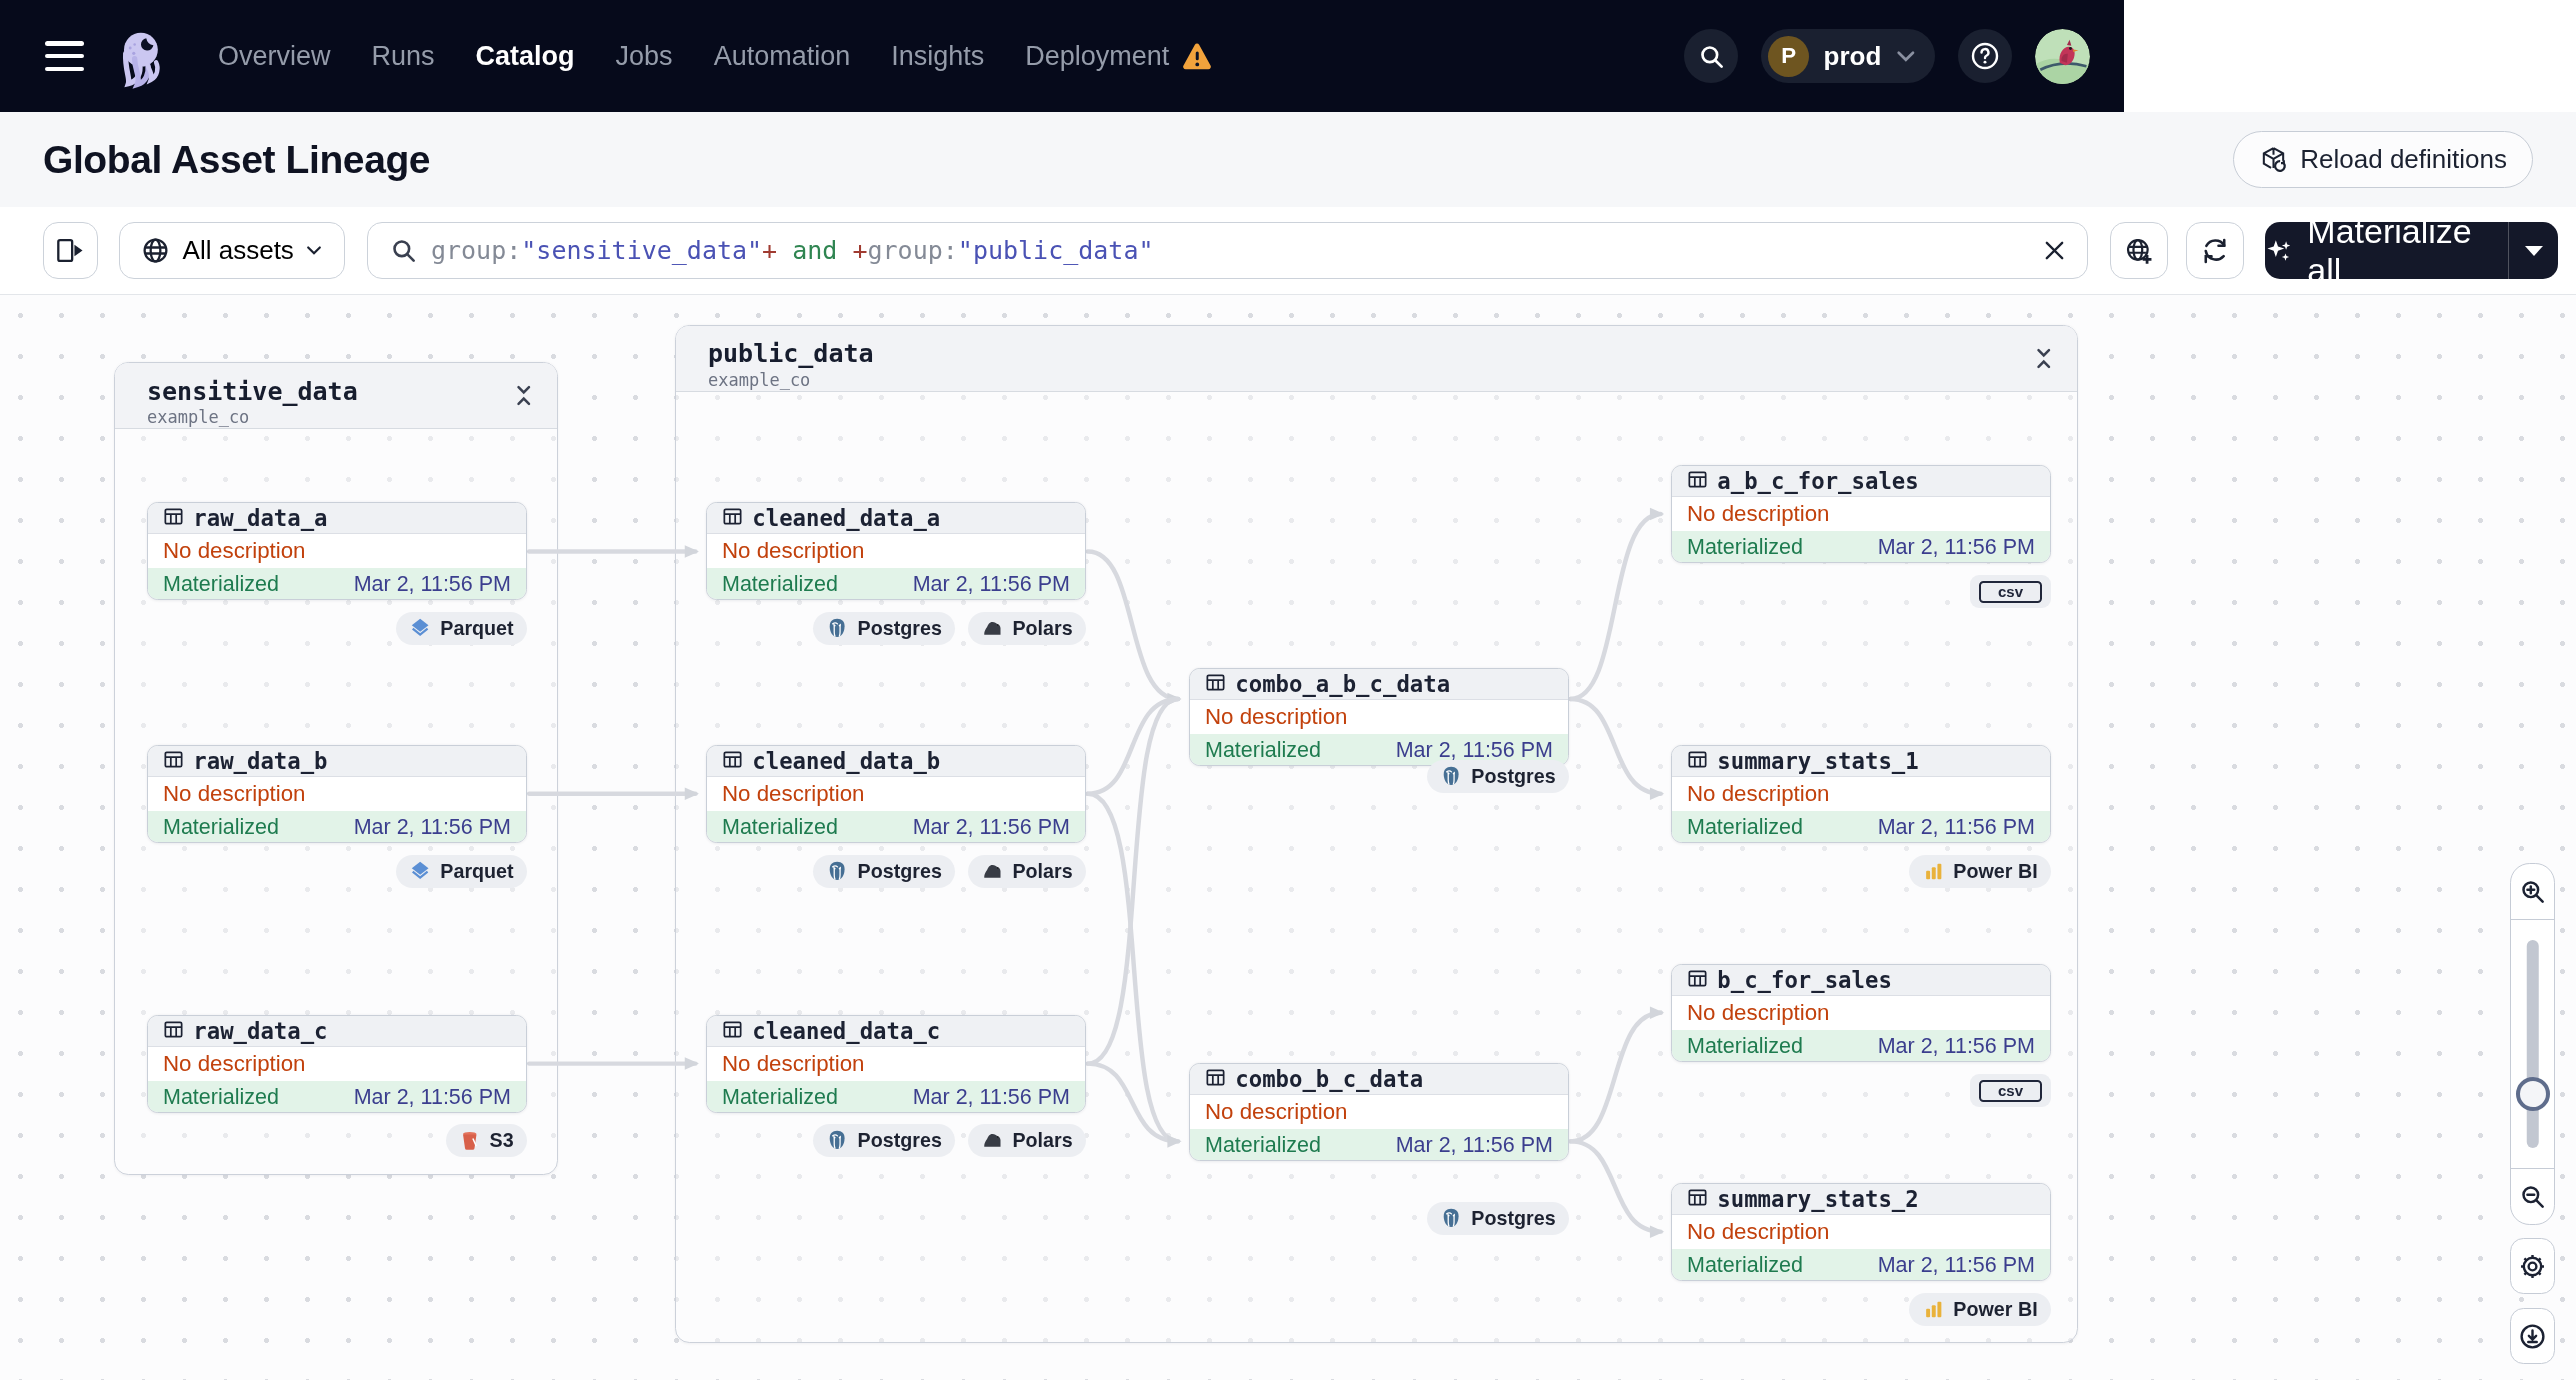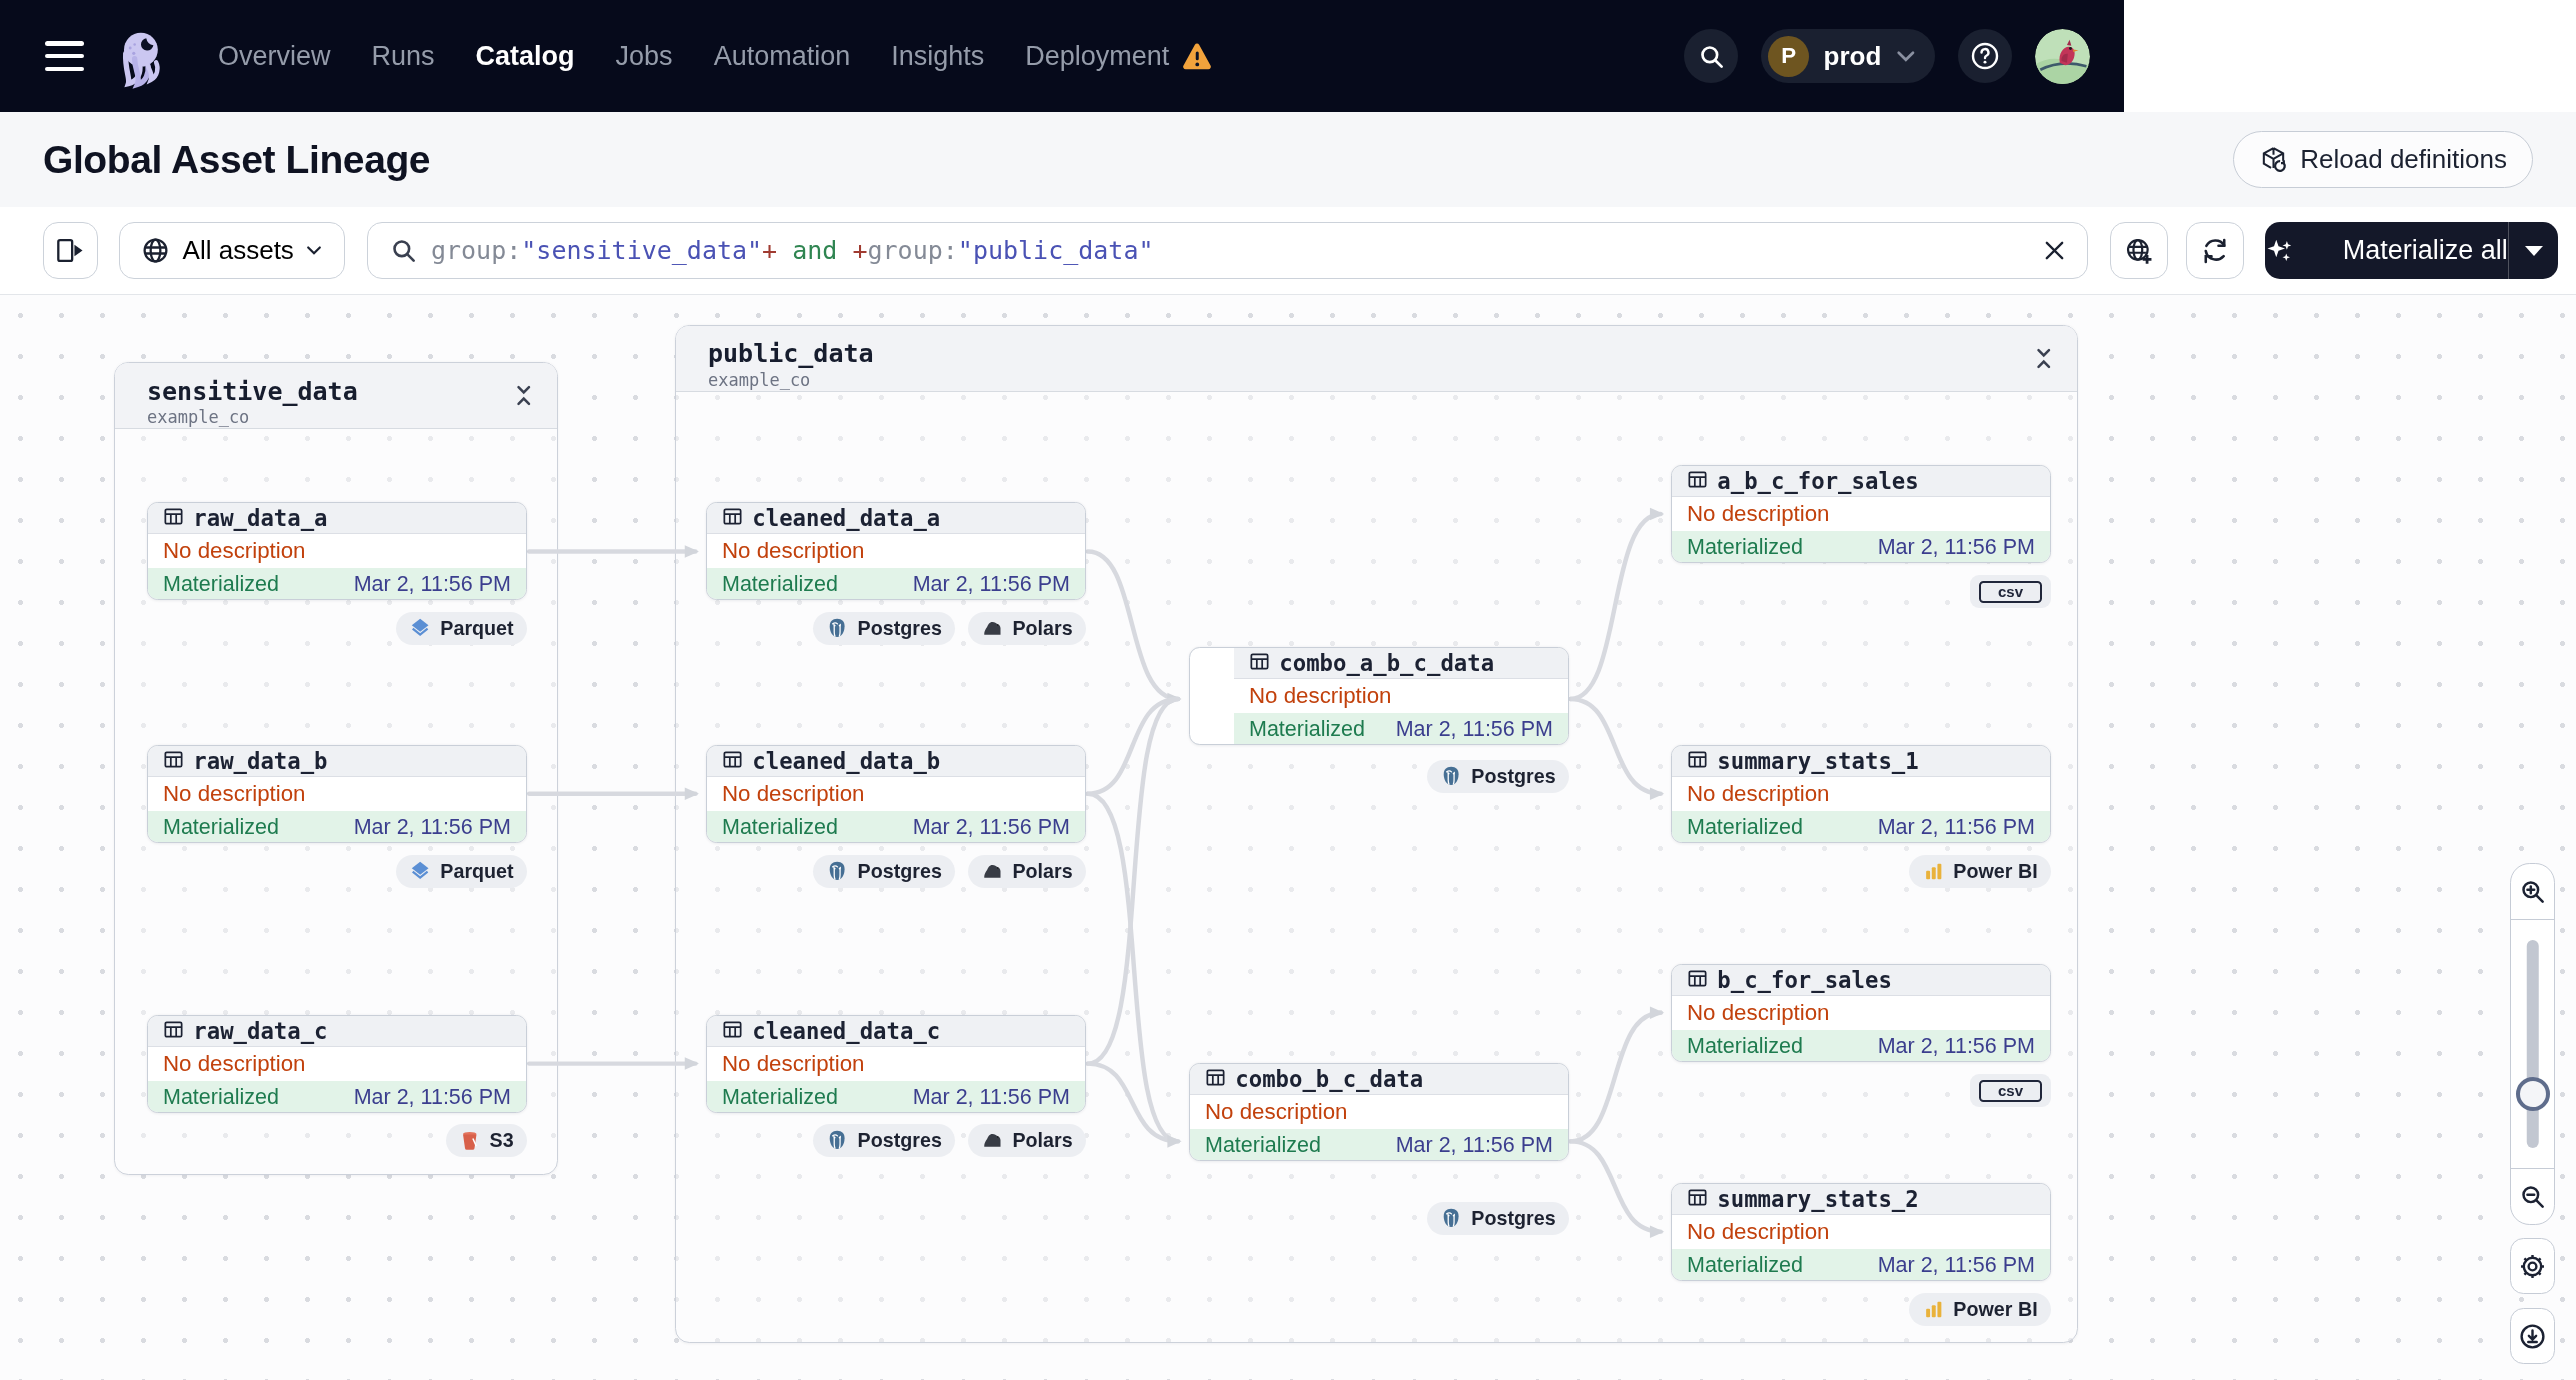--- a/index.html
+++ b/index.html
@@ -44,21 +44,21 @@
   .btn-scope { margin-left:20.6px; padding:0 21.5px; gap:12.5px; font-size:26px; font-weight:500; }
   .searchbox { margin-left:22.3px; width:1721px; height:57px; border:1.3px solid #ccd2da;
     border-radius:15px; display:flex; align-items:center; padding:0 21.5px; cursor:text; }
   .query { margin-left:14.3px; font-family:"DejaVu Sans Mono", monospace; font-size:25px; white-space:pre; }
   .clear-x { margin-left:auto; cursor:pointer; display:flex; }
   .btn-globe { width:58px; margin-left:22.3px; }
   .btn-refresh { width:58px; margin-left:18px; }
   .mat-btn { margin-left:20.6px; width:293px; height:57px; border-radius:15px; background:#141829;
     display:flex; align-items:stretch; color:#fff; cursor:pointer; overflow:hidden; }
   .mat-main { flex:1; display:flex; align-items:center; justify-content:space-between; gap:13.4px;
-    font-size:27px; font-weight:500; }
+    font-size:34px; font-weight:500; }
   .mat-div { width:1.3px; background:rgba(255,255,255,.25); }
   .mat-caret { width:49px; display:flex; align-items:center; justify-content:center; }
   .caret-down { width:0; height:0; border-left:9px solid transparent; border-right:9px solid transparent;
     border-top:10.7px solid #fff; }
 
   
   .canvas { position:absolute; left:0; top:295px; width:2576px; height:1085px; overflow:hidden;
     background-color:#fcfcfd;
     background-image:radial-gradient(circle, #d9dbe0 2.3px, transparent 2.3px);
     background-size:41px 41px; }
@@ -498,21 +498,21 @@
           <span class="badge">
             <span style="display: flex;">
               <svg width="22.3" height="22.3" viewBox="0 0 24 24">
                 <path d="M3.5 19c0-4.5 2.2-6.5 3.3-8.7C7.8 8.3 9 5.5 12.3 5.5c2.7 0 3.7 1.7 5.8 2.3 1.7.5 2.9 2.2 2.9 4.4V19z" fill="#383c45"></path>
                 <circle cx="18" cy="8.7" r=".8" fill="#111"></circle>
               </svg>
             </span>
             <span>Polars</span>
           </span>
         </div>
-  <div class="node" style="left: 1189px; top: 352px; padding-left: 44px;">
+  <div class="node" style="left: 1189px; top: 373px;">
     <div class="node-header">
       <span class="node-icon">
         <svg width="23" height="23" viewBox="0 0 24 24" fill="none" stroke="#1c2233" stroke-width="1.8">
           <rect x="3.5" y="4.5" width="17" height="15" rx="1.5"></rect>
                 <path d="M3.5 9.5h17M9.2 9.5v10M14.8 9.5v10"></path>
         </svg>
       </span>
       <span class="node-name">combo_a_b_c_data</span>
     </div>
     <div class="node-desc">No description</div>

